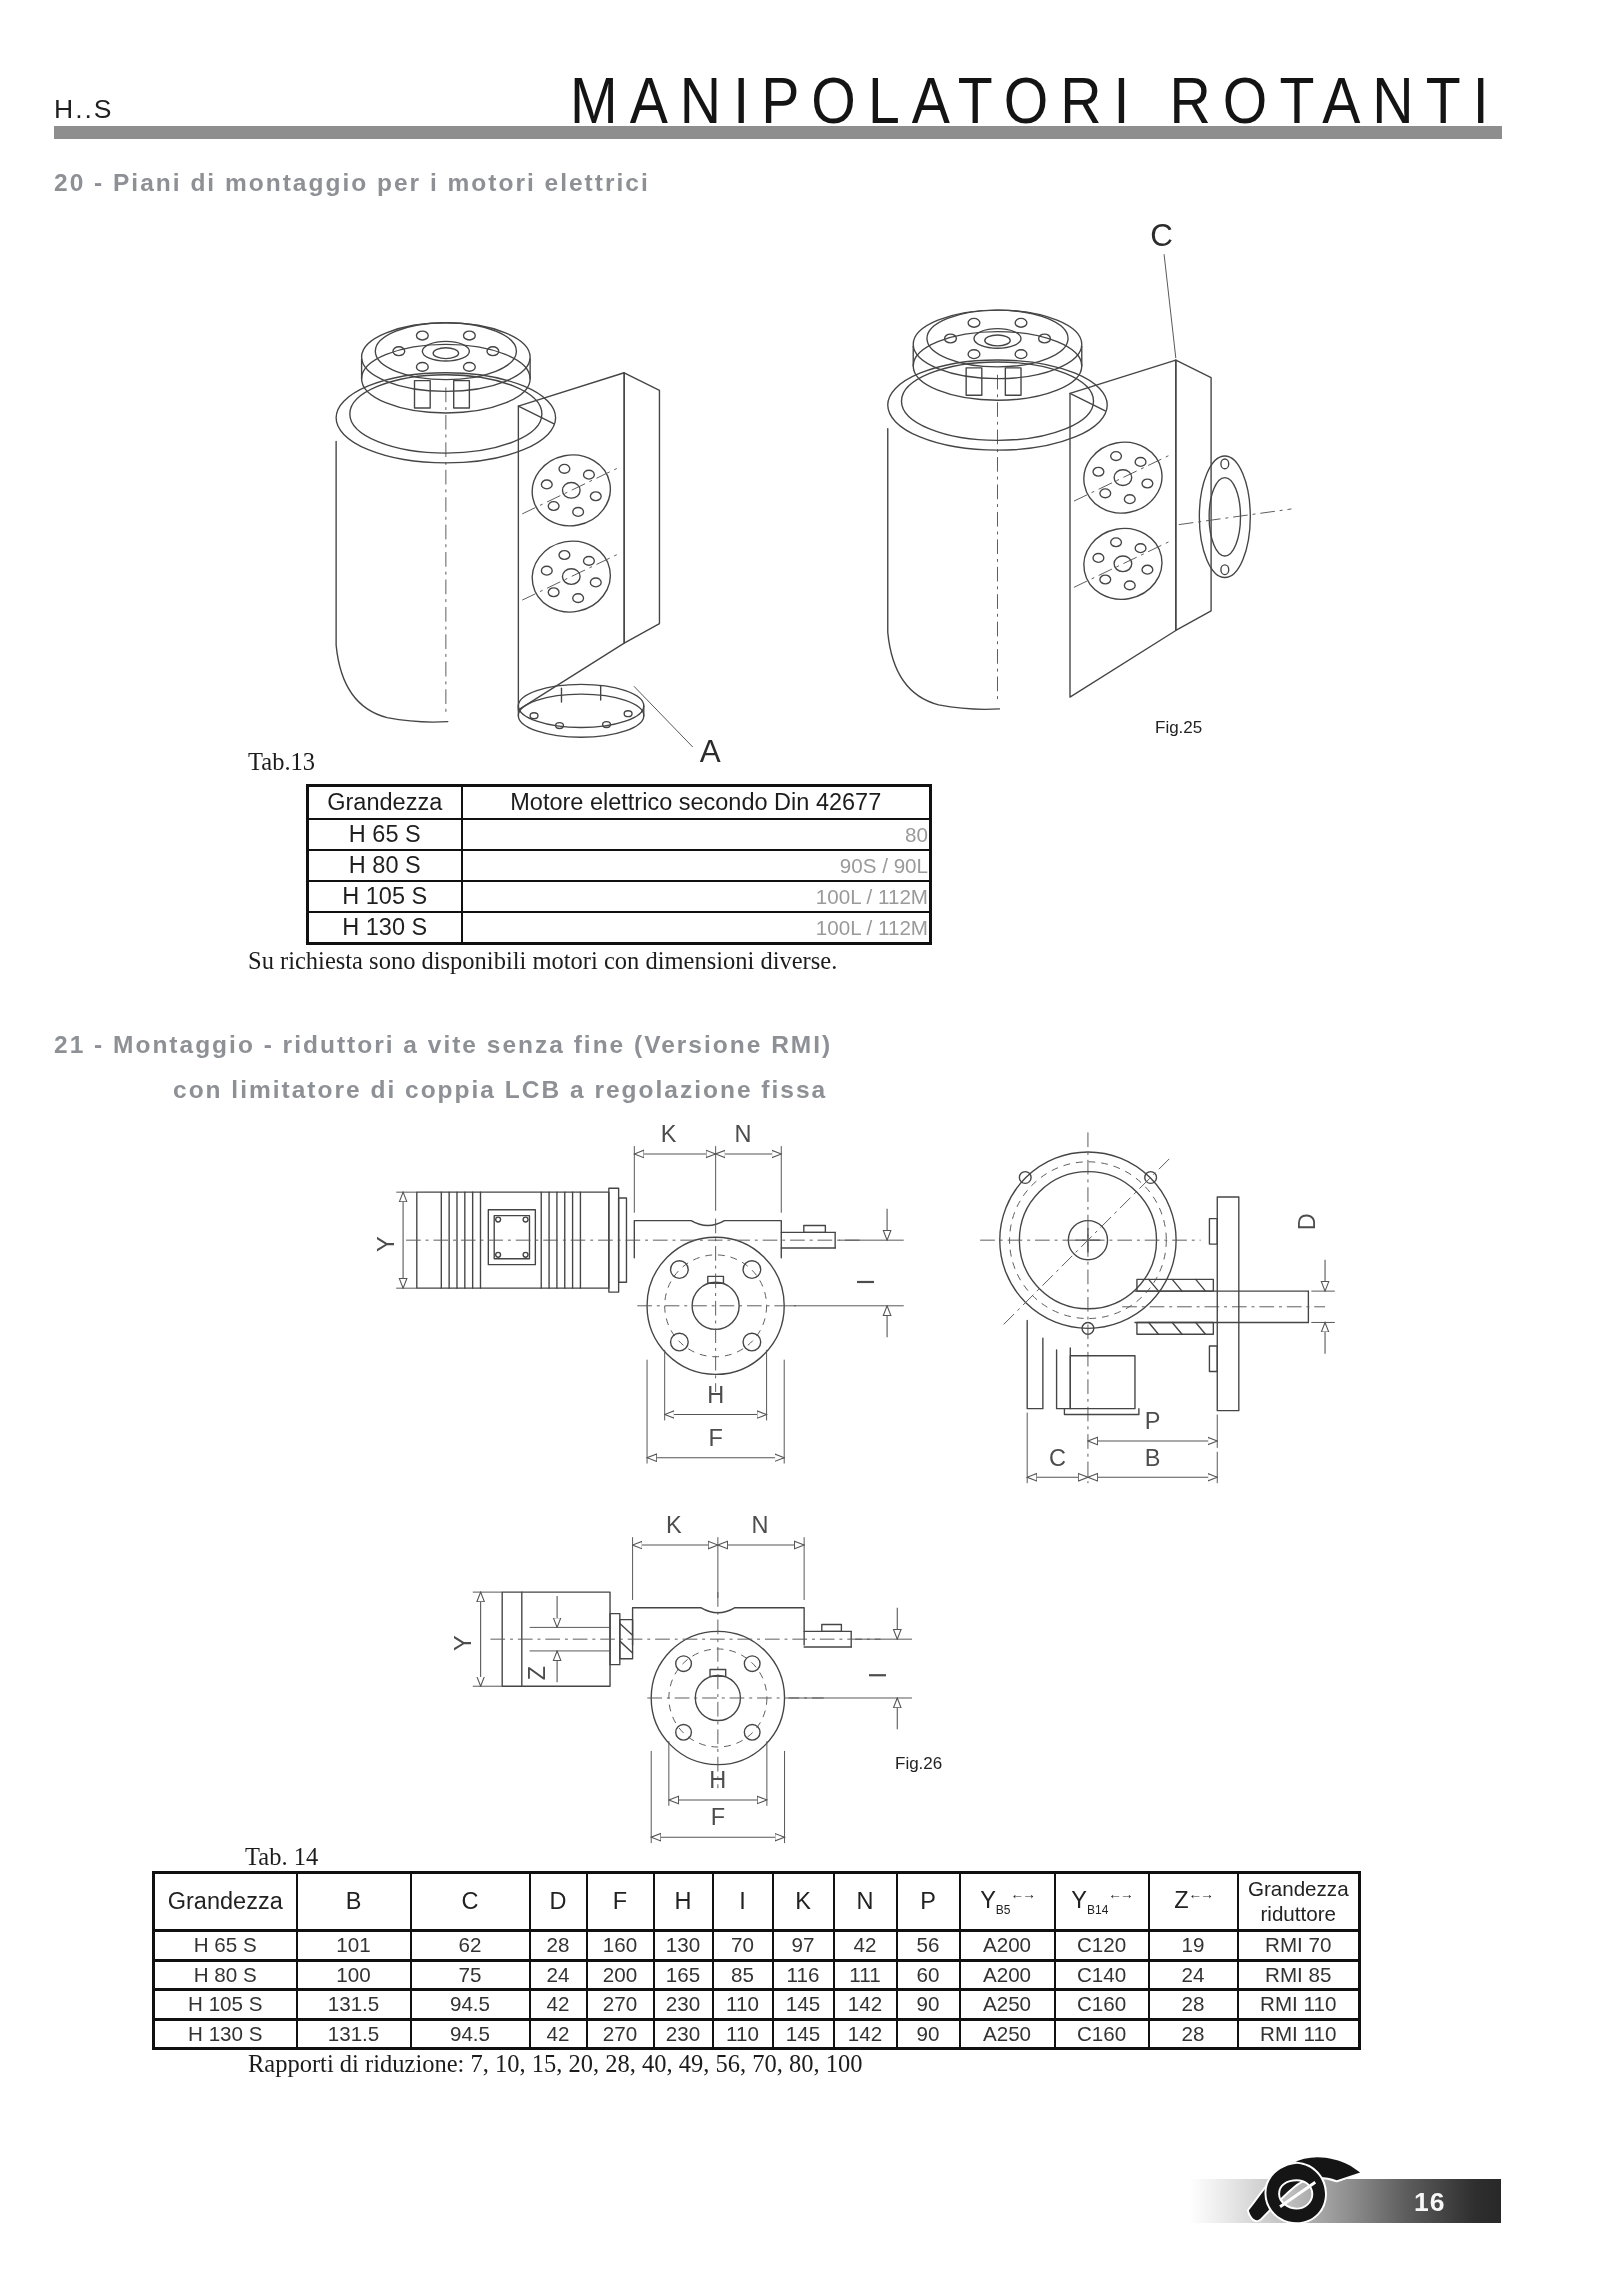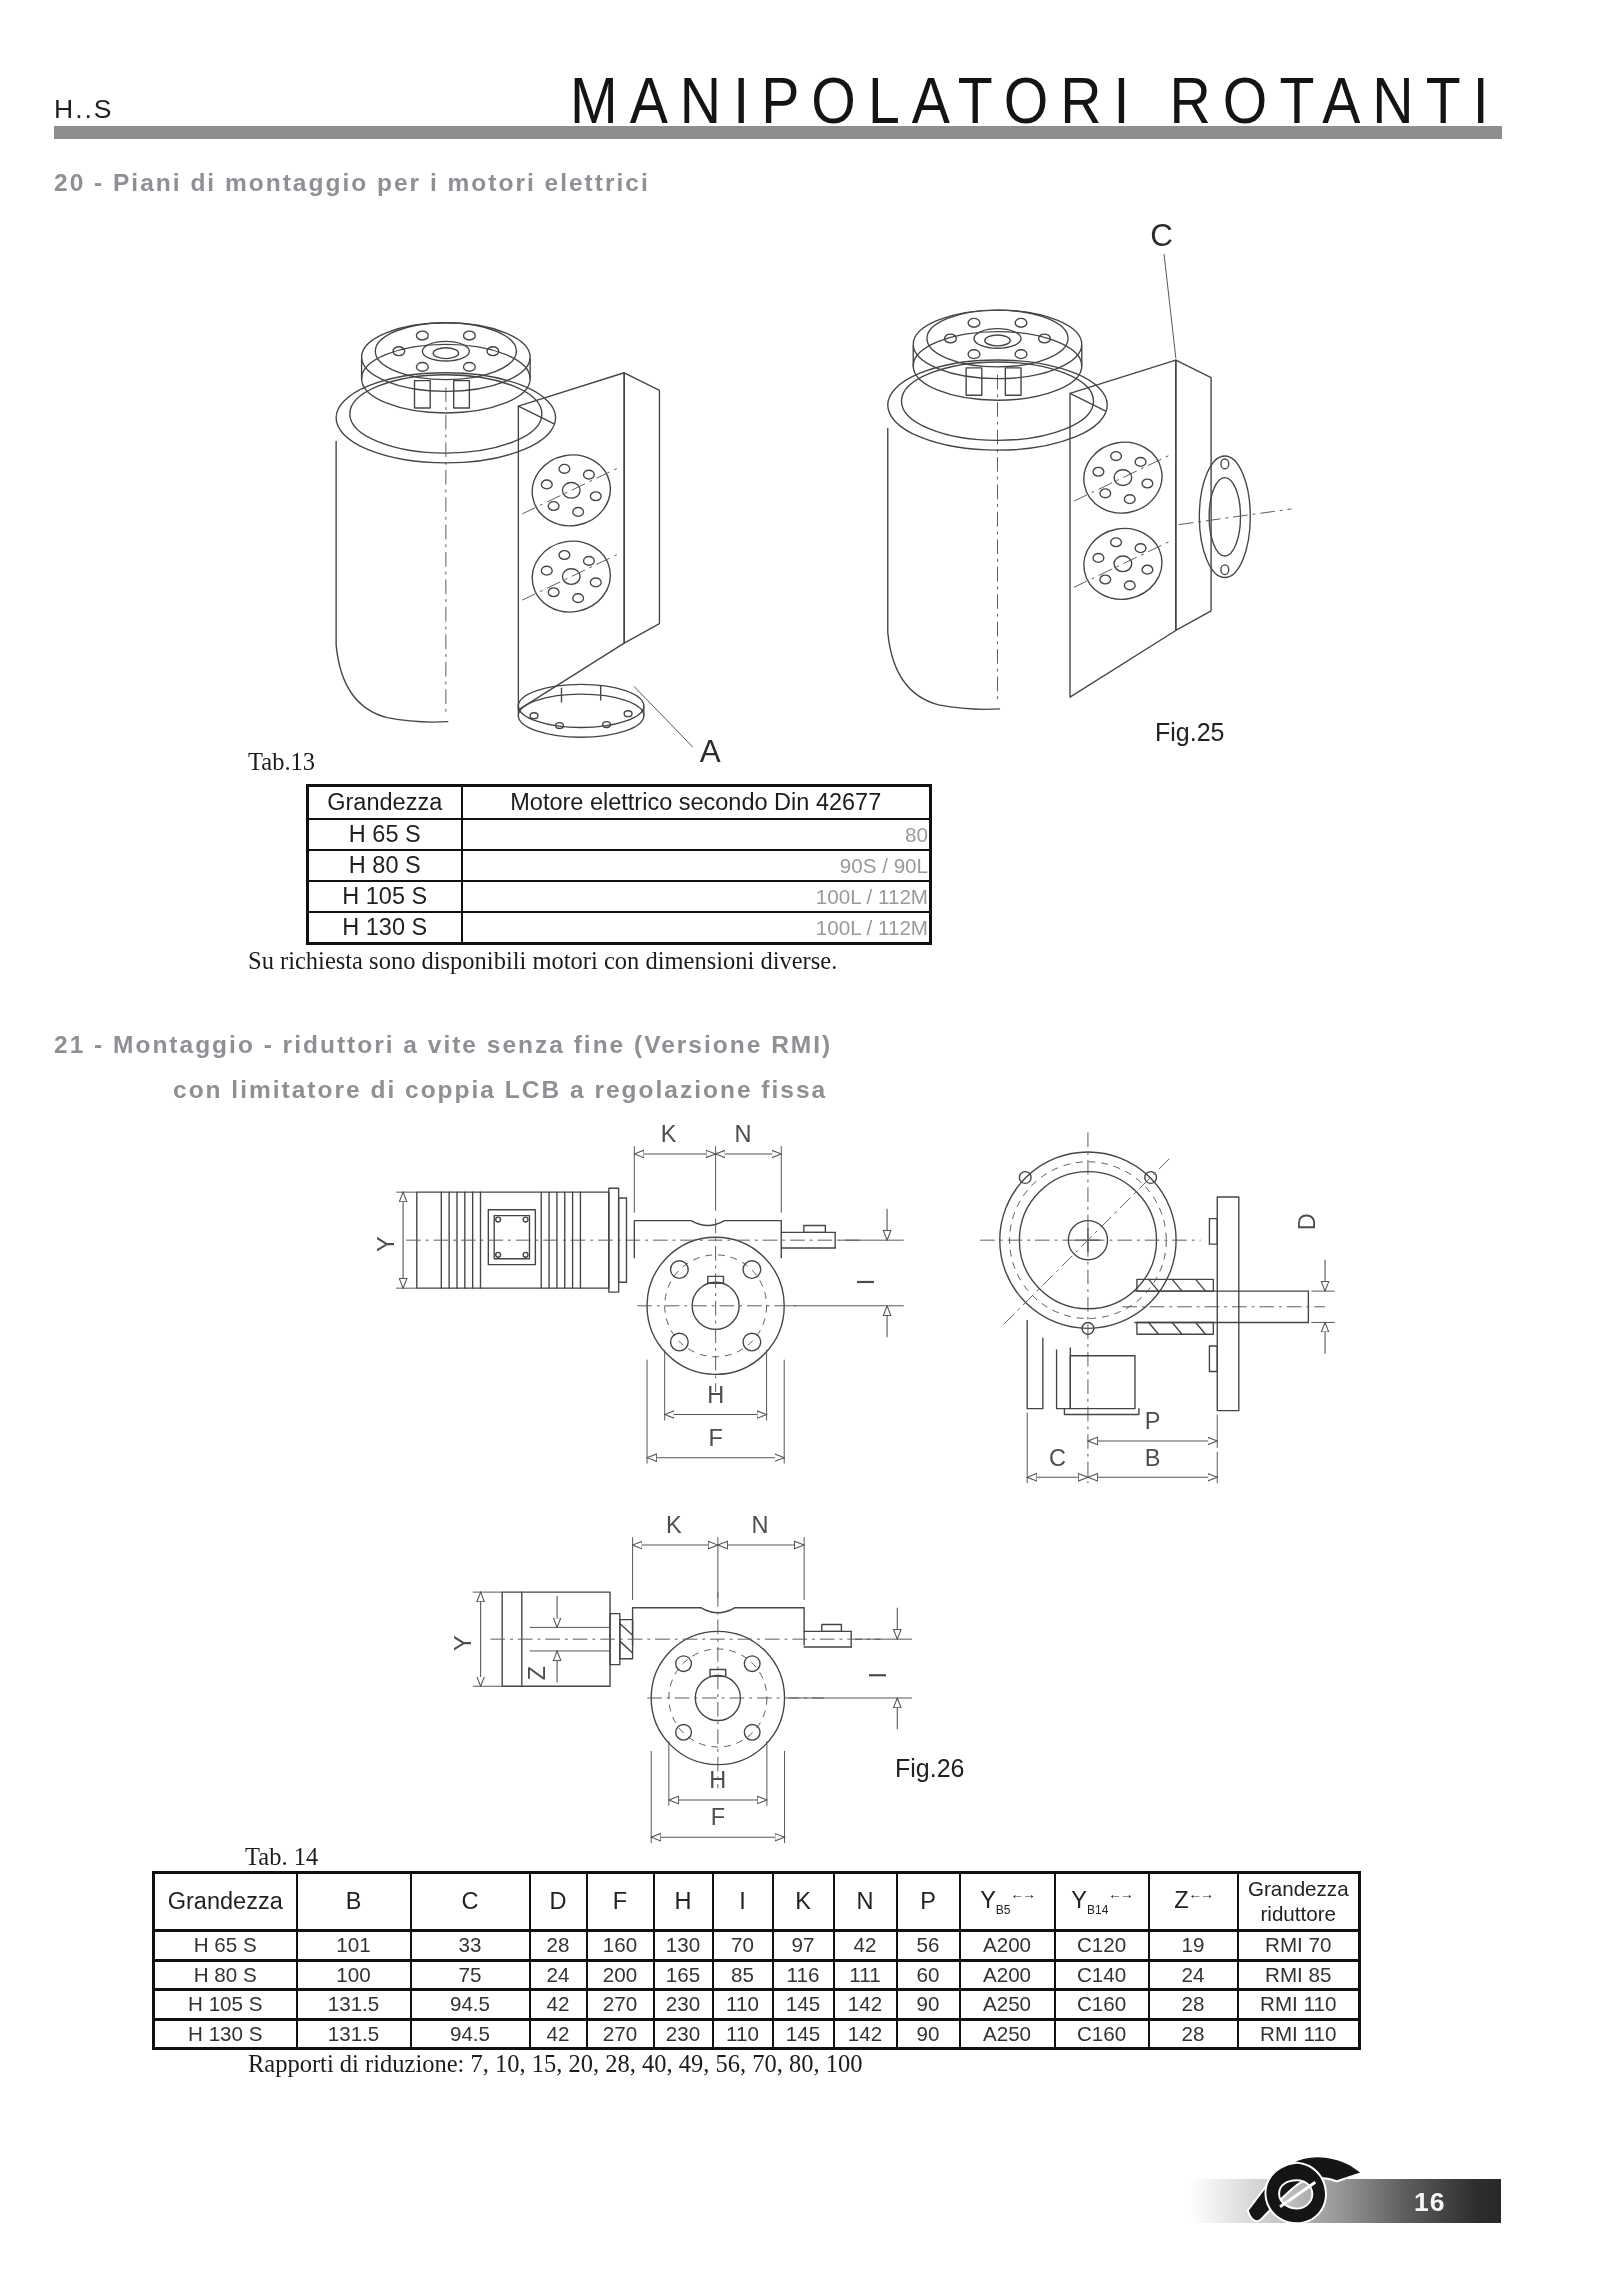--- a/index.html
+++ b/index.html
@@ -14,21 +14,21 @@
   .page-title{
     right:120px;top:63px;font-size:65px;font-weight:400;letter-spacing:13.7px;
     transform:scaleX(0.88);transform-origin:right center;white-space:nowrap;color:#141414;
   }
   .header-rule{left:54px;top:126px;width:1448px;height:12.7px;background:#8e8e8e;}
 
   
   .sec-heading{font-size:24.5px;font-weight:700;color:#8d9095;letter-spacing:2px;white-space:nowrap;}
 
   .doc-text{font-size:24.5px;color:#1c1c1c;white-space:nowrap;font-family:Liberation Serif, serif;}
-  .fig-caption{font-size:25px;color:#222;}
+  .fig-caption{font-size:17px;color:#222;}
 
   
   table{border-collapse:collapse;position:absolute;background:#fff;table-layout:fixed;}
   .t13{left:306px;top:784px;border:3.9px solid #101010;}
   .t13 th,.t13 td{border:2.9px solid #101010;overflow:hidden;white-space:nowrap;}
   .t13 th{height:29px;font-size:23.5px;font-weight:400;color:#1c1c1c;text-align:center;}
   .t13 td{height:26.5px;}
   .t13 td.c1{text-align:center;font-size:23.5px;color:#1f1f1f;}
   .t13 td.c2{font-size:20.6px;color:#9a9a9a;text-align:right;padding-left:13.7px;}
 
@@ -434,21 +434,21 @@
     <th>
           <div class="two-line">
             <div>Grandezza</div>
             <div>riduttore</div>
           </div>
         </th>
   </tr>
   <tr>
     <td>H 65 S</td>
     <td>101</td>
-    <td>33</td>
+    <td>62</td>
     <td>28</td>
     <td>160</td>
     <td>130</td>
     <td>70</td>
     <td>97</td>
     <td>42</td>
     <td>56</td>
     <td>A200</td>
     <td>C120</td>
     <td>19</td>

